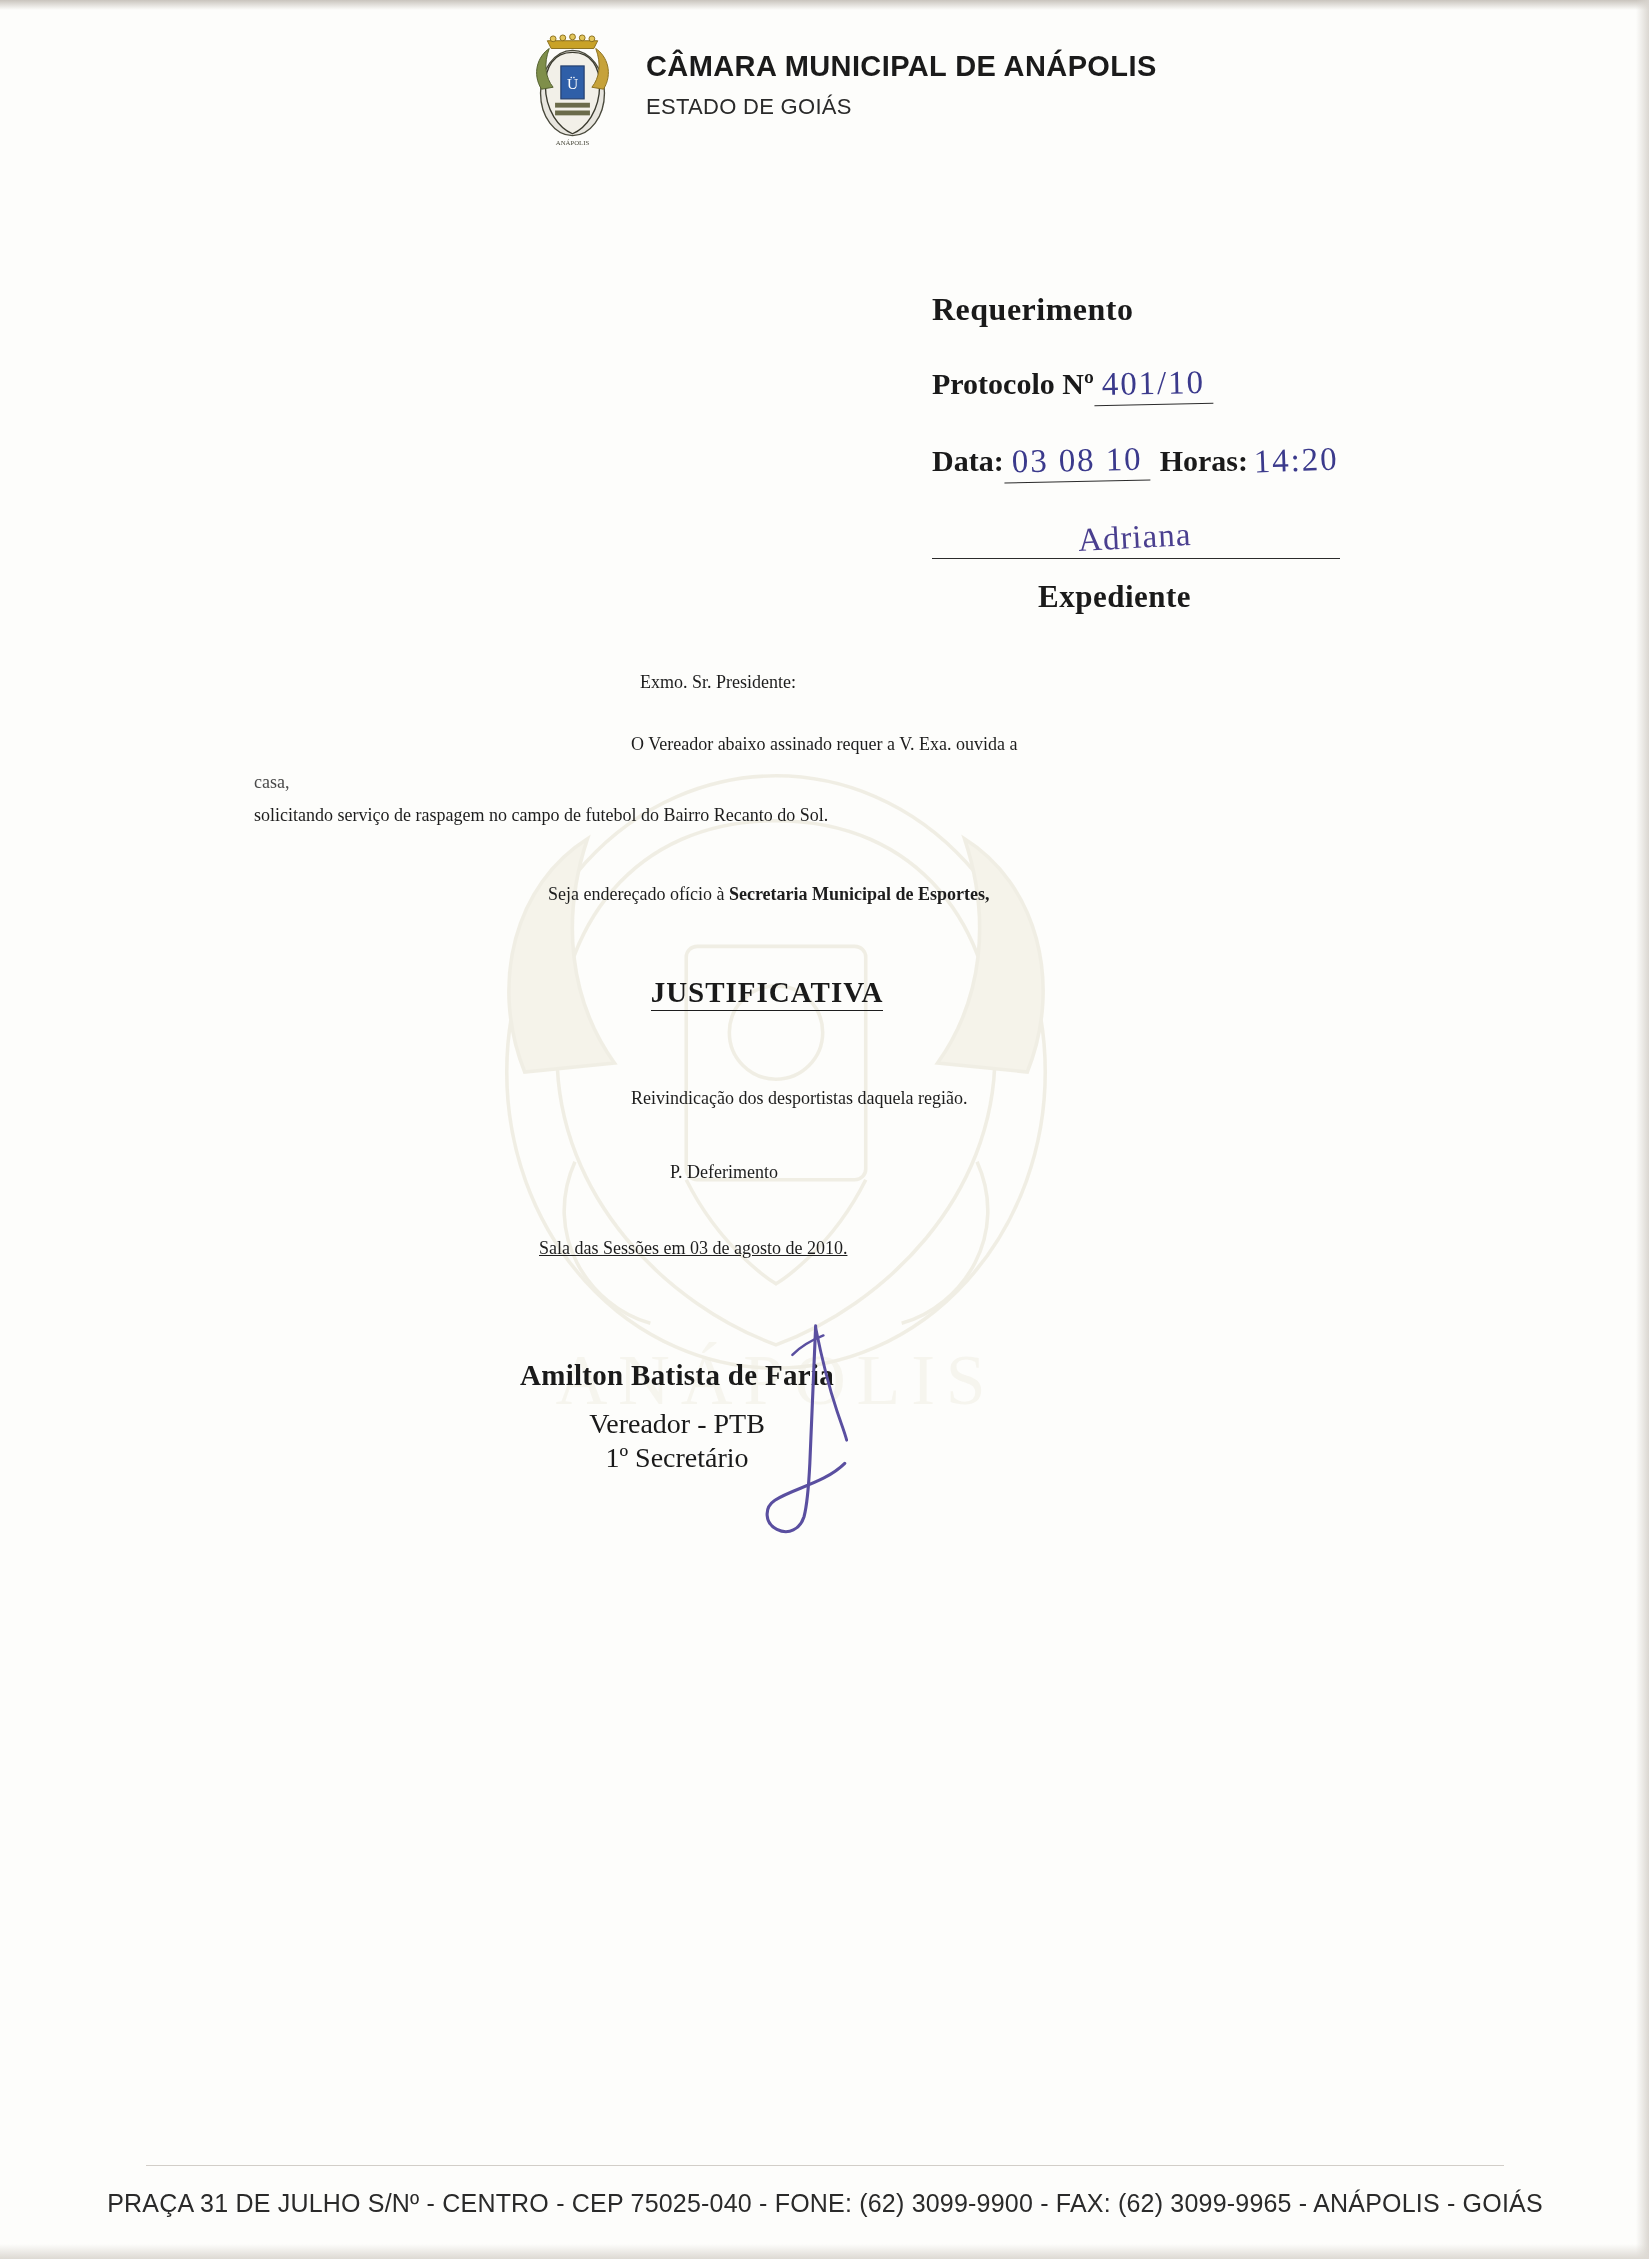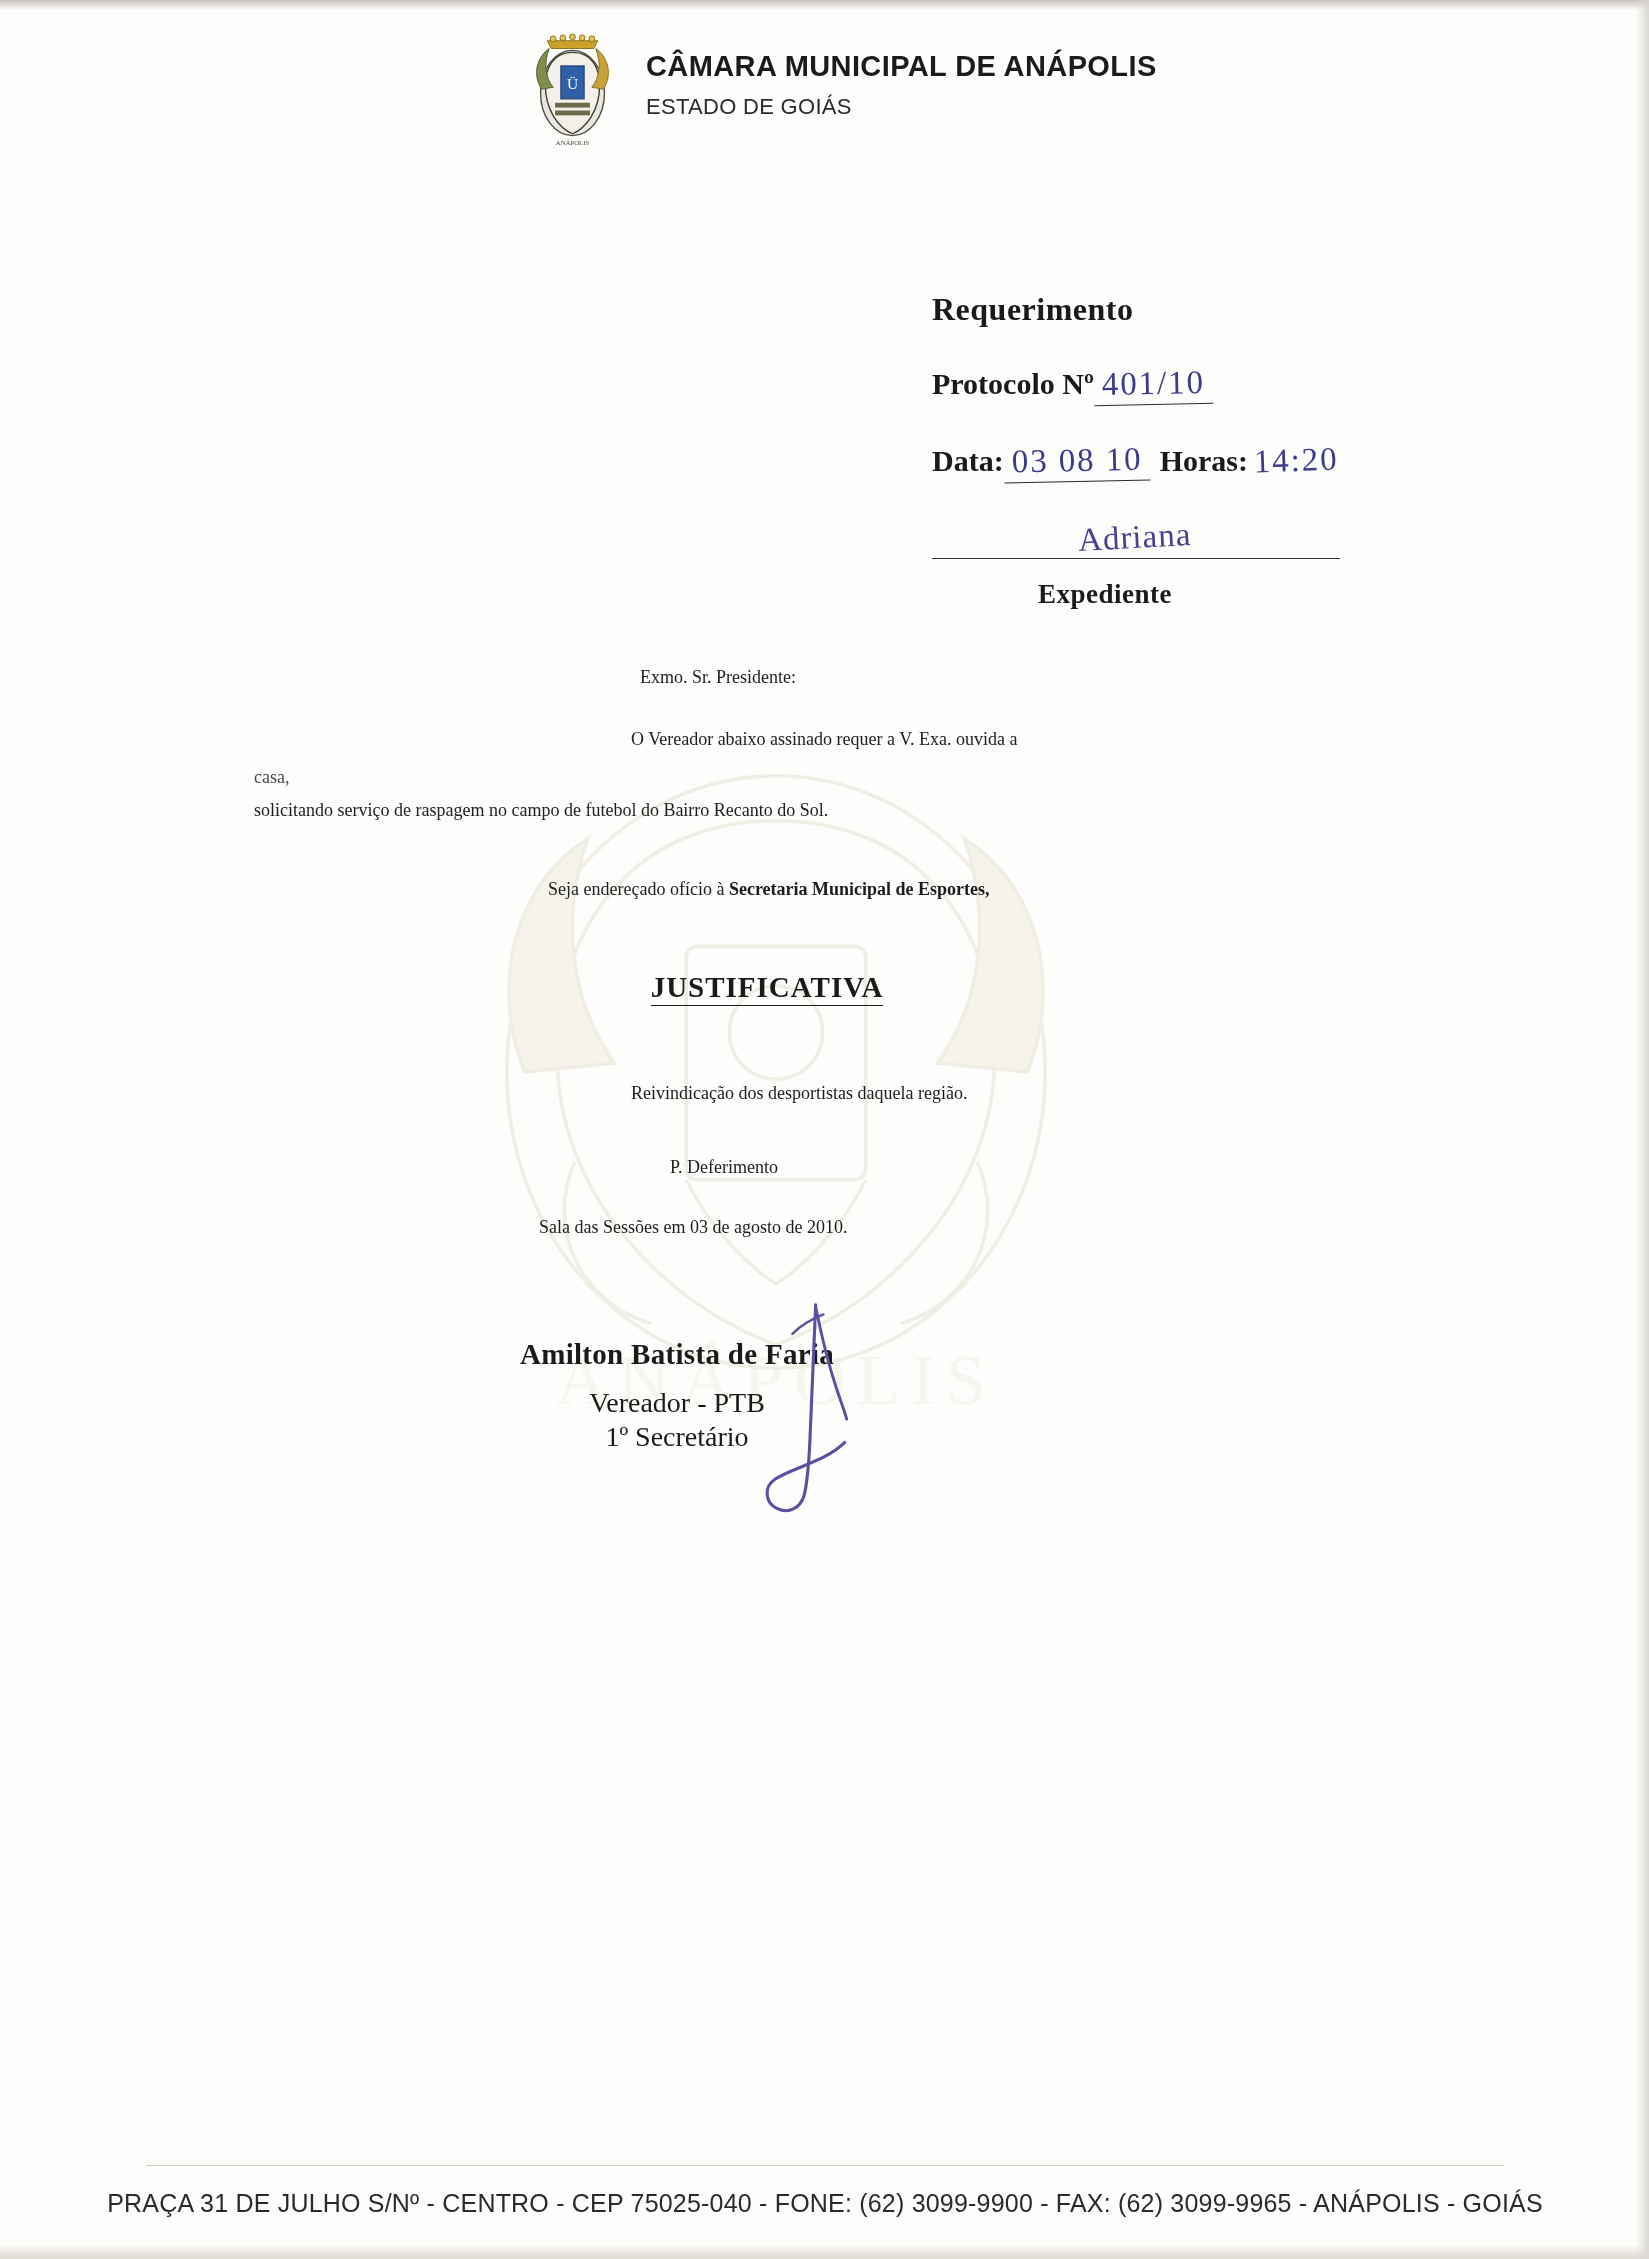--- a/index.html
+++ b/index.html
@@ -154,21 +154,21 @@
     top: -3.9px;
     color: #4a3f8f;
     font-size: 33px;
     font-family: "Liberation Serif", serif;
     transform: rotate(-3deg);
     letter-spacing: 1px;
   }
   .expediente {
     margin-left: 1038px;
     margin-top: -1.9px;
-    font-size: 27px;
+    font-size: 31px;
     font-weight: bold;
     letter-spacing: 0.5px;
   }
 
   .para {
     font-size: 18px;
     line-height: 1.5;
     color: #1d1d1d;
   }
   .p-presidente {
@@ -210,22 +210,23 @@
 
   .p-reivindicacao {
     margin-top: 76px;
     margin-left: 631px;
   }
   .p-deferimento {
     margin-top: 47px;
     margin-left: 670px;
   }
   .p-sala {
-    margin-top: 33px;
+    margin-top: 49px;
     margin-left: 539px;
+    text-decoration: underline;
   }
 
   .signature-block {
     margin-top: 97px;
     text-align: center;
     padding-right: 296px;
     position: relative;
   }
   .sign-name {
     font-size: 29px;

